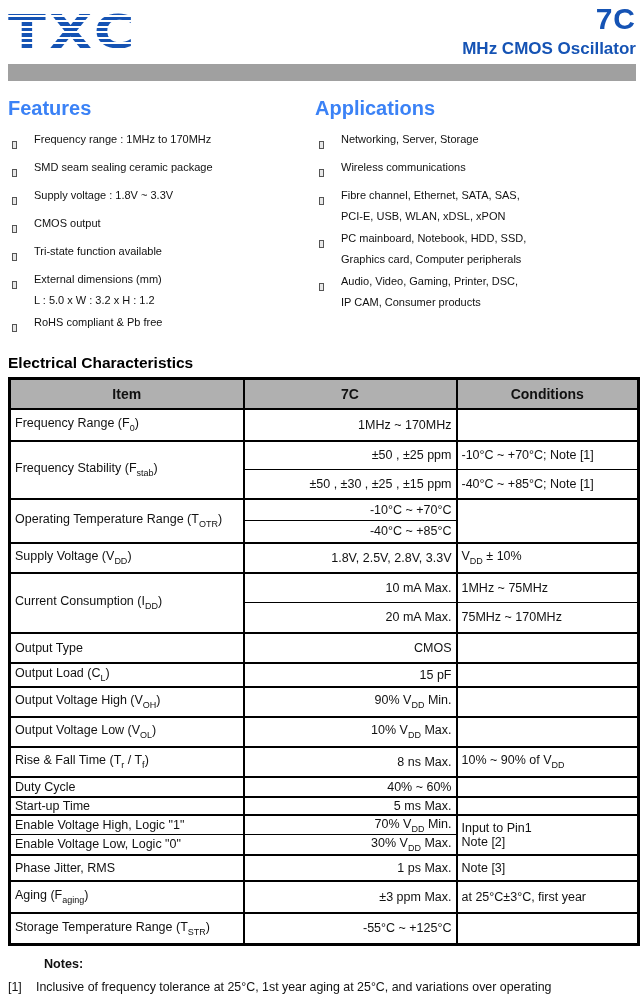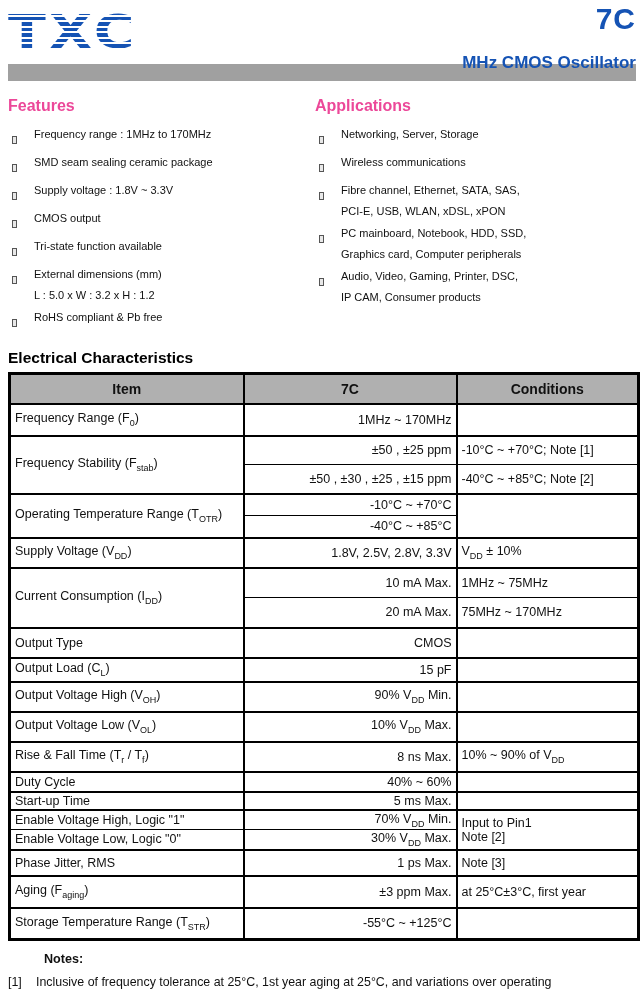--- a/index.html
+++ b/index.html
@@ -22,28 +22,28 @@
   .logo{
     font-family:"DejaVu Sans", sans-serif;
     font-weight:900;font-size:47px;line-height:52px;letter-spacing:3px;
     transform:scaleX(1.18);transform-origin:left top;
     background:repeating-linear-gradient(180deg, var(--blue) 0 3.5px, #ffffff 3.5px 5.5px);
     -webkit-background-clip:text;background-clip:text;color:transparent;
     margin-top:2px;
   }
   .hdr-right{text-align:right;line-height:1;}
   .pcode{font-size:30px;font-weight:bold;color:var(--blue);letter-spacing:1px;}
-  .psub{font-size:17px;font-weight:bold;color:var(--blue);margin-top:20px;}
+  .psub{font-size:17px;font-weight:bold;color:var(--blue);margin-top:6px;}
   .divider{height:17px;background:var(--divider);margin-top:2px;}
 
   
   .cols{display:flex;margin-top:16px;}
   .col-left{width:307px;flex:none;}
   .col-right{flex:1;}
-  h2.sec{font-size:16px;font-weight:bold;margin:0 0 9px 0;color:#ec4899;}
+  h2.sec{font-size:20px;font-weight:bold;margin:0 0 9px 0;color:#3b82f6;}
   ul.blist{list-style:none;margin:0;padding:0;font-size:11px;line-height:21px;}
   ul.blist li{display:flex;margin-bottom:1px;}
   .b-col{width:26px;flex:none;padding-left:4px;padding-top:6px;}
   .bullet{display:inline-block;width:5px;height:8px;border:1px solid #555;background:#e8e8e8;}
   .b-text{flex:1;}
 
   
   .elec-title{font-size:15.5px;font-weight:bold;margin:14px 0 5px 0;color:#000;}
   table.spec{
     width:629px;border-collapse:collapse;border:3px solid #000;
@@ -172,21 +172,21 @@
         <td class="val">1MHz ~ 170MHz</td>
         <td class="cond"></td>
       </tr>
       <tr class="grp h29">
         <td class="item" rowspan="2">Frequency Stability (F<sub>stab</sub>)</td>
         <td class="val">±50 , ±25 ppm</td>
         <td class="cond">-10°C ~ +70°C; Note [1]</td>
       </tr>
       <tr class="h29">
         <td class="val">±50 , ±30 , ±25 , ±15 ppm</td>
-        <td class="cond">-40°C ~ +85°C; Note [2]</td>
+        <td class="cond">-40°C ~ +85°C; Note [1]</td>
       </tr>
       <tr class="grp h22">
         <td class="item" rowspan="2">Operating Temperature Range (T<sub>OTR</sub>)</td>
         <td class="val">-10°C ~ +70°C</td>
         <td class="cond" rowspan="2"></td>
       </tr>
       <tr class="h22">
         <td class="val">-40°C ~ +85°C</td>
       </tr>
       <tr class="grp h30">

